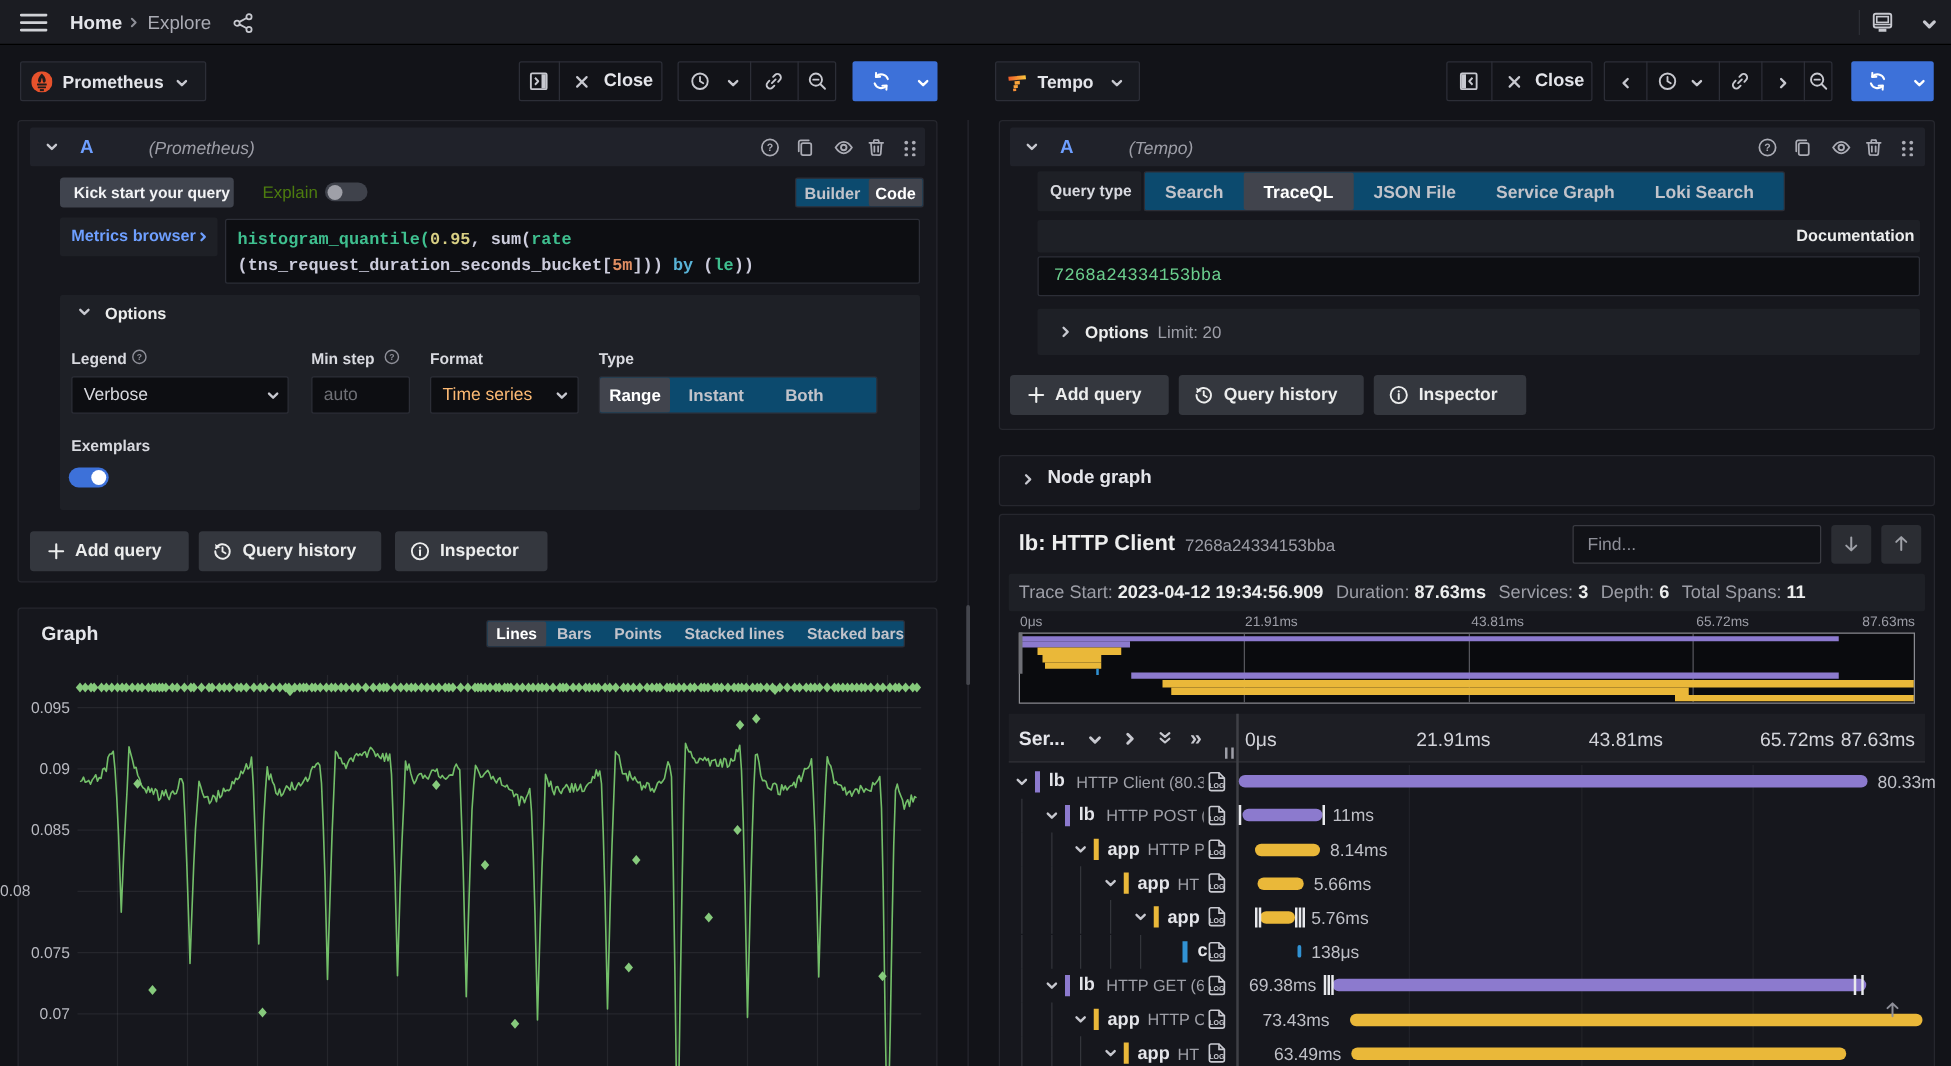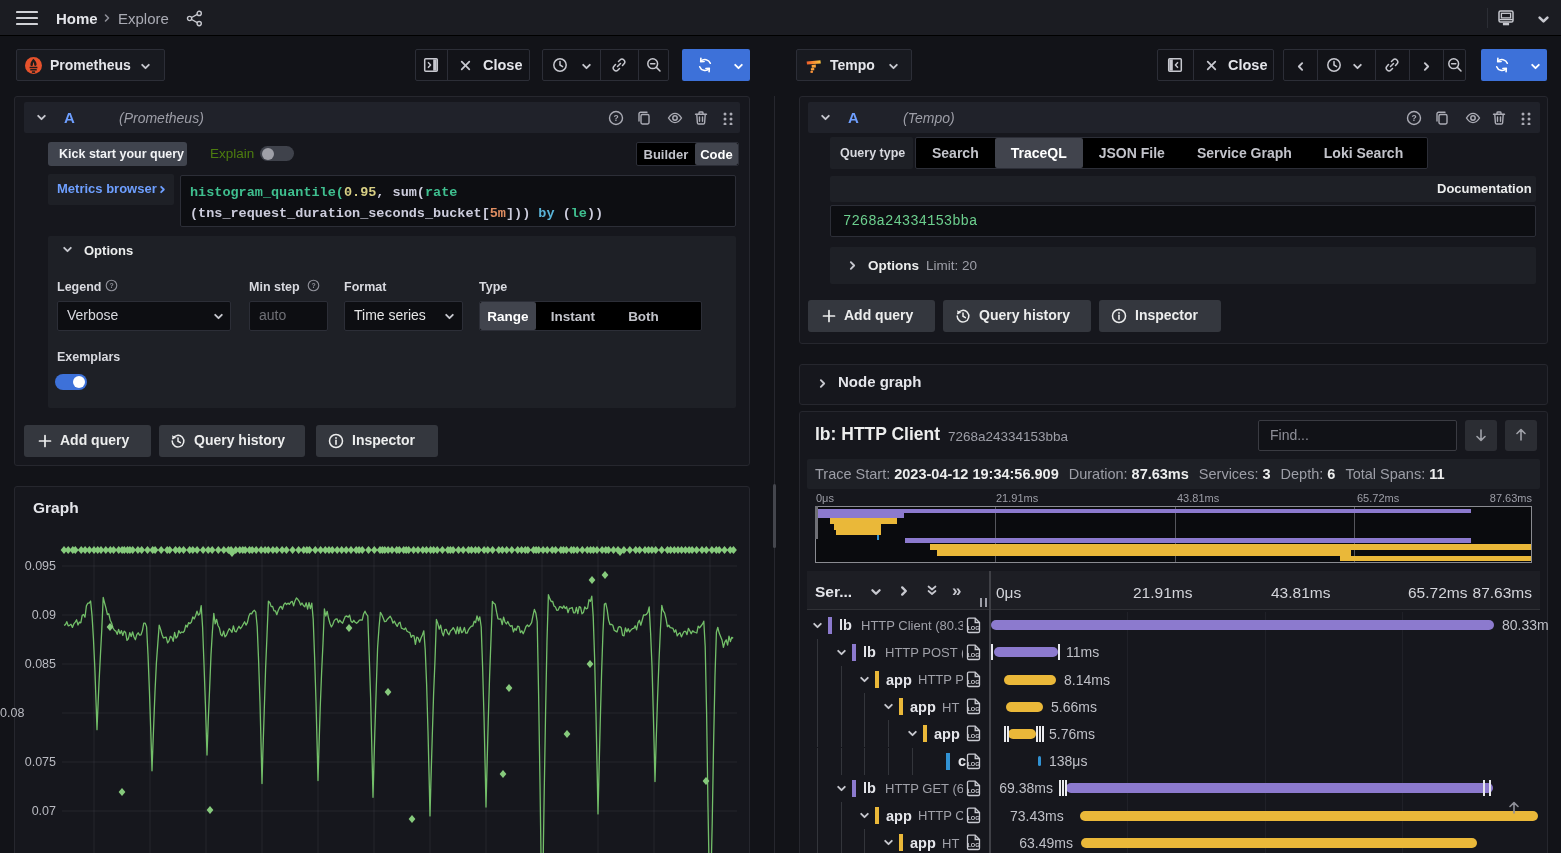--- a/index.html
+++ b/index.html
@@ -4,21 +4,21 @@
 html,body{background:#111217;font-family:"Liberation Sans",sans-serif;}
 #app{position:relative;width:1561px;height:853px;overflow:hidden;background:#121318;color:#d8d9df;}
 .abs{position:absolute}
 svg{display:block}
 .nav{position:absolute;left:0;top:0;width:1561px;height:36px;background:#1b1c22;border-bottom:1px solid #000;}
 .panel{position:absolute;background:#16171d;border:1px solid #26272e;border-radius:3px;}
 .btn{position:absolute;background:#34373e;border-radius:3px;color:#eceded;font-weight:700;font-size:14px;display:flex;align-items:center;justify-content:center;gap:8px;}
 .obtn{position:absolute;border:1px solid #2c2e37;border-radius:2px;display:flex;align-items:center;}
 .block{position:absolute;background:#1e2026;border-radius:2px;}
 .inp{position:absolute;background:#0d0e12;border:1px solid #2c2e37;border-radius:2px;}
-.radio{position:absolute;border:1px solid #2c2e37;border-radius:2px;background:#000000;display:flex;align-items:stretch;overflow:hidden}
+.radio{position:absolute;border:1px solid #2c2e37;border-radius:2px;background:#0c4a6e;display:flex;align-items:stretch;overflow:hidden}
 .radio>div{display:flex;align-items:center;justify-content:center;color:#c2c3ca;font-weight:700;white-space:nowrap;}
 .radio>div.sel{background:#41444d;color:#fff;border-radius:2px}
 .mono{font-family:"Liberation Mono",monospace}
 </style></head><body>
 <div id="app">
     <div class="nav"></div>
     <svg class="abs" style="left:16px;top:10px" width="22" height="16" viewBox="0 0 22 16">
       <g stroke="#d0d1d6" stroke-width="2.2" stroke-linecap="round">
         <path d="M1 2 H21"></path>
         <path d="M1 8 H21"></path>
@@ -250,21 +250,21 @@
     <div class="abs" style="left:344px;top:280px;font-size:12.5px;color:#d8d9df;font-weight:700;white-space:nowrap;">Format</div>
     <div class="abs" style="left:479px;top:280px;font-size:12.5px;color:#d8d9df;font-weight:700;white-space:nowrap;">Type</div>
     <div class="inp" style="left:57px;top:301px;width:174px;height:30px"></div>
     <div class="abs" style="left:67px;top:307px;font-size:14px;color:#d8d9df;font-weight:400;white-space:nowrap;">Verbose</div>
     <svg class="abs" style="left:213px;top:311px" width="11" height="11" viewBox="0 0 10 10">
       <path d="M2 3.5 L5 6.5 L8 3.5" fill="none" stroke="#c7c8cf" stroke-width="1.7" stroke-linecap="round" stroke-linejoin="round"></path>
     </svg>
     <div class="inp" style="left:249px;top:301px;width:79px;height:30px"></div>
     <div class="abs" style="left:259px;top:307px;font-size:14px;color:#6f7076;font-weight:400;white-space:nowrap;">auto</div>
     <div class="inp" style="left:344px;top:301px;width:119px;height:30px"></div>
-    <div class="abs" style="left:354px;top:307px;font-size:14px;color:#e5e5e5;font-weight:400;white-space:nowrap;">Time series</div>
+    <div class="abs" style="left:354px;top:307px;font-size:14px;color:#fdba74;font-weight:400;white-space:nowrap;">Time series</div>
     <svg class="abs" style="left:444px;top:311px" width="11" height="11" viewBox="0 0 10 10">
       <path d="M2 3.5 L5 6.5 L8 3.5" fill="none" stroke="#c7c8cf" stroke-width="1.7" stroke-linecap="round" stroke-linejoin="round"></path>
     </svg>
     <div class="radio" style="left:479px;top:301px;width:223px;height:30px;font-size:13.5px">
       <div class="sel" style="width:56px">Range</div>
       <div style="width:74px">Instant</div>
       <div style="width:67px">Both</div>
     </div>
     <div class="abs" style="left:57px;top:350px;font-size:12.5px;color:#d8d9df;font-weight:700;white-space:nowrap;">Exemplars</div>
     <div class="abs" style="left:55px;top:374px;width:32px;height:16px;background:#3d71d9;border-radius:8px"></div>
@@ -283,20 +283,27 @@
     <div class="abs" style="left:194px;top:432px;font-size:14px;color:#eceded;font-weight:700;white-space:nowrap;">Query history</div>
     <div class="btn" style="left:316px;top:425px;width:122px;height:32px"></div>
     <svg class="abs" style="left:328px;top:433px" width="16" height="16" viewBox="0 0 16 16">
       <circle cx="8" cy="8" r="6.5" fill="none" stroke="#eceded" stroke-width="1.5"></circle>
       <circle cx="8" cy="5" r="0.9" fill="#eceded"></circle>
       <path d="M8 7.2 V11.2" stroke="#eceded" stroke-width="1.6" stroke-linecap="round"></path>
     </svg>
     <div class="abs" style="left:352px;top:432px;font-size:14px;color:#eceded;font-weight:700;white-space:nowrap;">Inspector</div>
     <div class="panel" style="left:14px;top:486px;width:736px;height:380px"></div>
     <div class="abs" style="left:33px;top:499px;font-size:15.5px;color:#e4e5ea;font-weight:700;white-space:nowrap;">Graph</div>
+    <div class="radio" style="left:389px;top:496px;width:335px;height:22px;font-size:12.5px">
+      <div class="sel" style="padding:0 7px">Lines</div>
+      <div style="padding:0 9px">Bars</div>
+      <div style="padding:0 9px">Points</div>
+      <div style="padding:0 9px">Stacked lines</div>
+      <div style="padding:0 9px">Stacked bars</div>
+    </div>
     <div class="abs" style="left:0px;top:559px;width:56px;text-align:right;font-size:12.5px;color:#b9bac1">0.095</div>
     <div class="abs" style="left:0px;top:608px;width:56px;text-align:right;font-size:12.5px;color:#b9bac1">0.09</div>
     <div class="abs" style="left:0px;top:657px;width:56px;text-align:right;font-size:12.5px;color:#b9bac1">0.085</div>
     <div class="abs" style="left:0px;top:706px;width:56px;text-align:left;font-size:12.5px;color:#b9bac1">0.08</div>
     <div class="abs" style="left:0px;top:755px;width:56px;text-align:right;font-size:12.5px;color:#b9bac1">0.075</div>
     <div class="abs" style="left:0px;top:804px;width:56px;text-align:right;font-size:12.5px;color:#b9bac1">0.07</div>
     <div class="abs" style="left:14px;top:486px;width:736px;height:367px;overflow:hidden">
       <div class="abs" style="left:-14px;top:-486px">
         <svg class="abs" style="left:0;top:0" width="760" height="853" viewBox="0 0 760 853">
           <defs>

